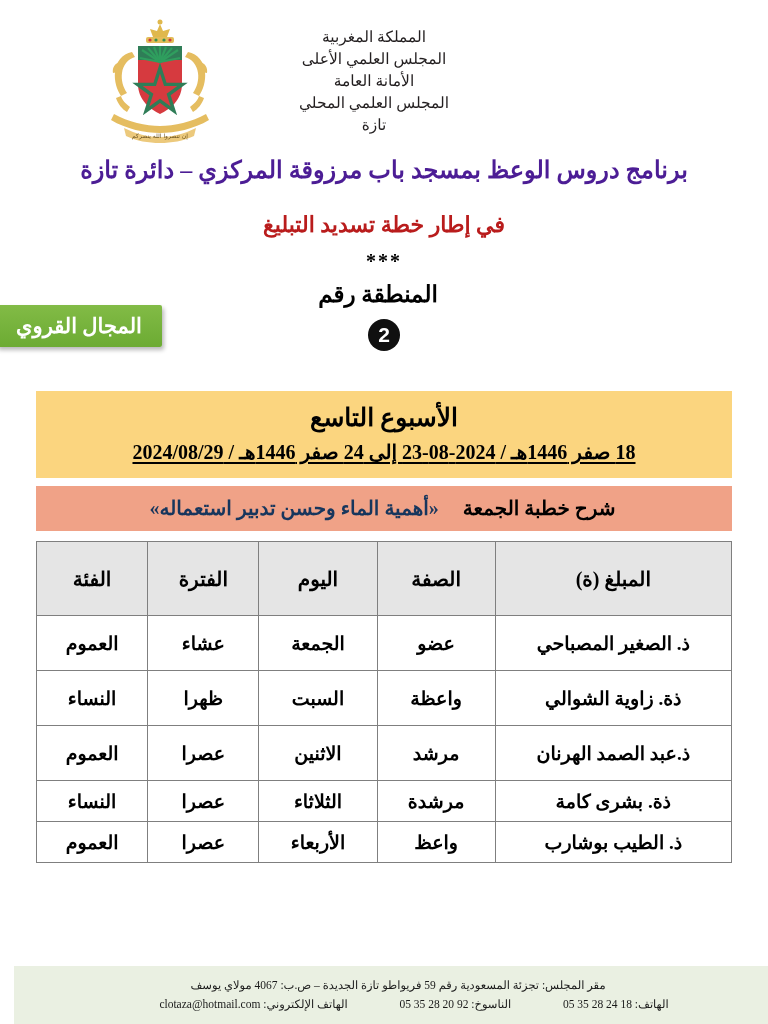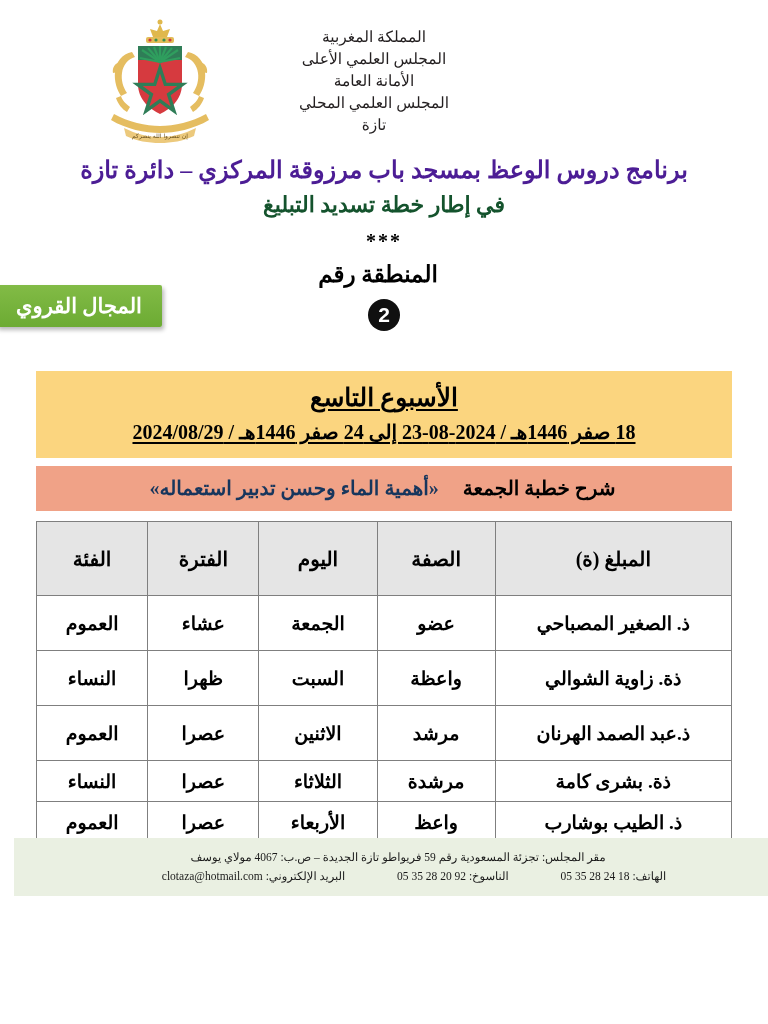--- a/index.html
+++ b/index.html
@@ -13,21 +13,21 @@
   body {
     background: #ffffff;
     font-family: "Liberation Serif", "DejaVu Serif", serif;
     direction: rtl;
     position: relative;
     overflow: hidden;
   }
 
   .page {
     width: 768px;
-    height: 896px;
+    height: 1024px;
     position: relative;
     display: flex;
     flex-direction: column;
   }
 
   
   .header {
     display: flex;
     flex-direction: row-reverse;
     align-items: flex-start;
@@ -67,22 +67,22 @@
     font-size: 24px;
     font-weight: bold;
     color: #4c1d95;
     letter-spacing: 0;
     line-height: 1.5;
     font-family: "Liberation Serif", "DejaVu Serif", serif;
   }
   .title-sub {
     font-size: 22px;
     font-weight: bold;
-    color: #14532d;
-    margin-top: 4px;
+    color: #b91c1c;
+    margin-top: 24px;
     font-family: "Liberation Serif", "DejaVu Serif", serif;
   }
   .stars {
     font-size: 20px;
     font-weight: bold;
     letter-spacing: 2px;
     margin-top: 12px;
     color: #000;
   }
 
@@ -147,21 +147,20 @@
   .banner-week {
     margin: 18px 36px 0 36px;
     background: #fbd57f;
     padding: 12px 10px 14px 10px;
     text-align: center;
   }
   .banner-week .wk-title {
     font-size: 25px;
     font-weight: bold;
     color: #000;
-    text-decoration: underline;
     text-underline-offset: 3px;
   }
   .banner-week .wk-dates {
     font-size: 20px;
     font-weight: bold;
     color: #000;
     margin-top: 8px;
     text-decoration: underline;
     text-underline-offset: 3px;
     direction: rtl;
@@ -378,18 +377,18 @@
 
   <div class="footer">
     <div>مقر المجلس: تجزئة المسعودية رقم 59 فريواطو تازة الجديدة – ص.ب: 4067 مولاي يوسف</div>
     <div>
       <span>الهاتف:</span>
       <span class="ltr">05 35 28 24 18</span>
       <span class="sp"></span>
       <span>الناسوخ:</span>
       <span class="ltr">05 35 28 20 92</span>
       <span class="sp"></span>
-      <span>البريد الإلكتروني:</span>
+      <span>الهاتف الإلكتروني:</span>
       <span class="ltr">clotaza@hotmail.com</span>
     </div>
   </div>
 
 </div>
 
 </body></html>

